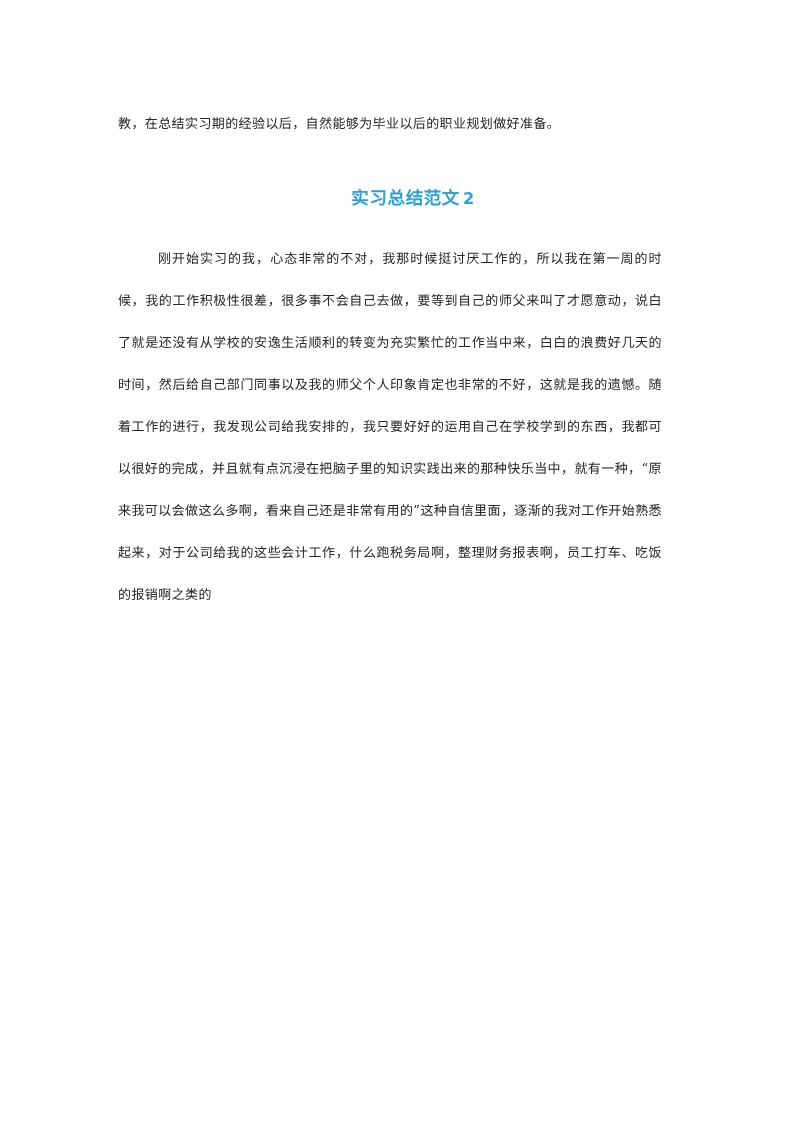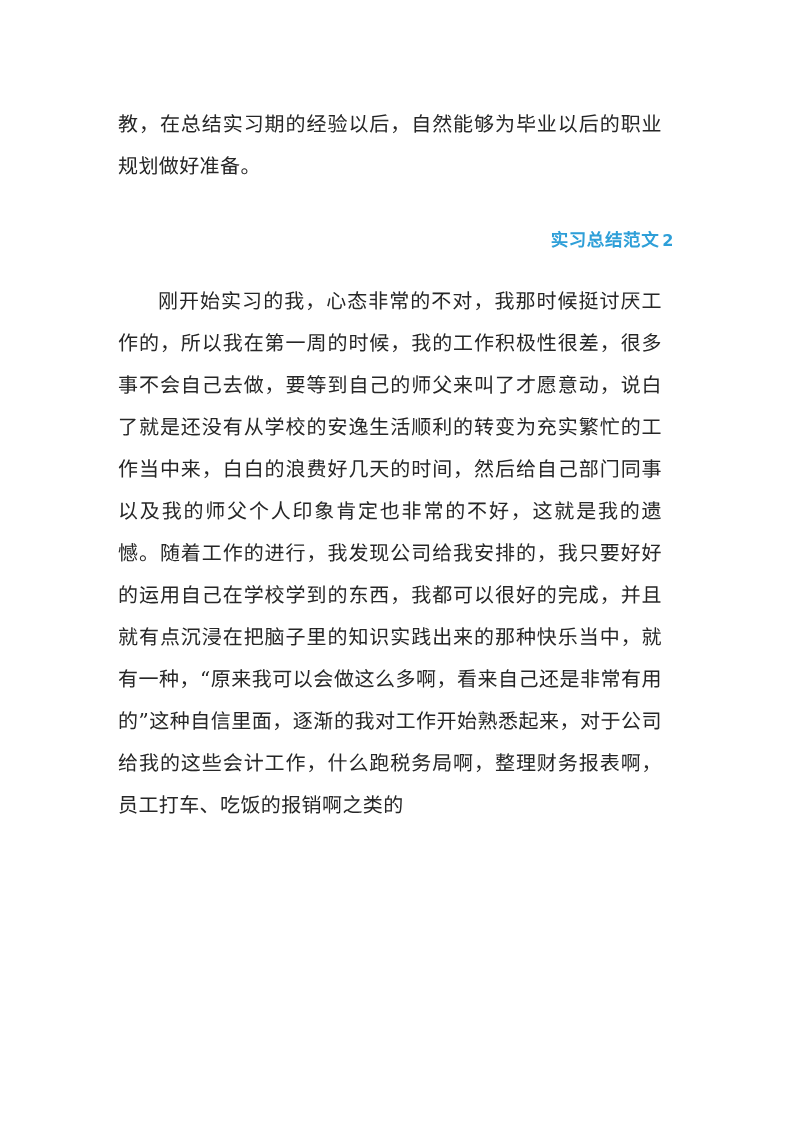--- a/index.html
+++ b/index.html
@@ -22,21 +22,21 @@
   .doc-body {
     position: absolute;
     left: 118px;
     top: 103px;
     width: 556px;
   }
 
   
   .para {
     font-family: "DejaVu Serif", "Liberation Serif", serif;
-    font-size: 20px;
+    font-size: 13px;
     line-height: 42px;
     color: #262626;
     text-align: justify;
     text-justify: inter-character;
     text-indent: 0;
     margin: 0 12px 12px 0;
     letter-spacing: 0.4px;
     -webkit-font-smoothing: antialiased;
   }
 
@@ -55,21 +55,21 @@
   
   .section-heading {
     font-family: "DejaVu Sans", "Liberation Sans", sans-serif;
     font-size: 17.5px;
     font-weight: bold;
     color: #2e9fd8;
     line-height: 42px;
     margin: 26px 0 18px 0;
     padding-left: 34px;
     letter-spacing: 0.6px;
-    text-align: right;
+    text-align: center;
   }
 
   .section-heading .num {
     font-family: "DejaVu Sans", "Liberation Sans", sans-serif;
     font-weight: bold;
     font-size: 16px;
     margin-left: 3px;
   }
 
   

